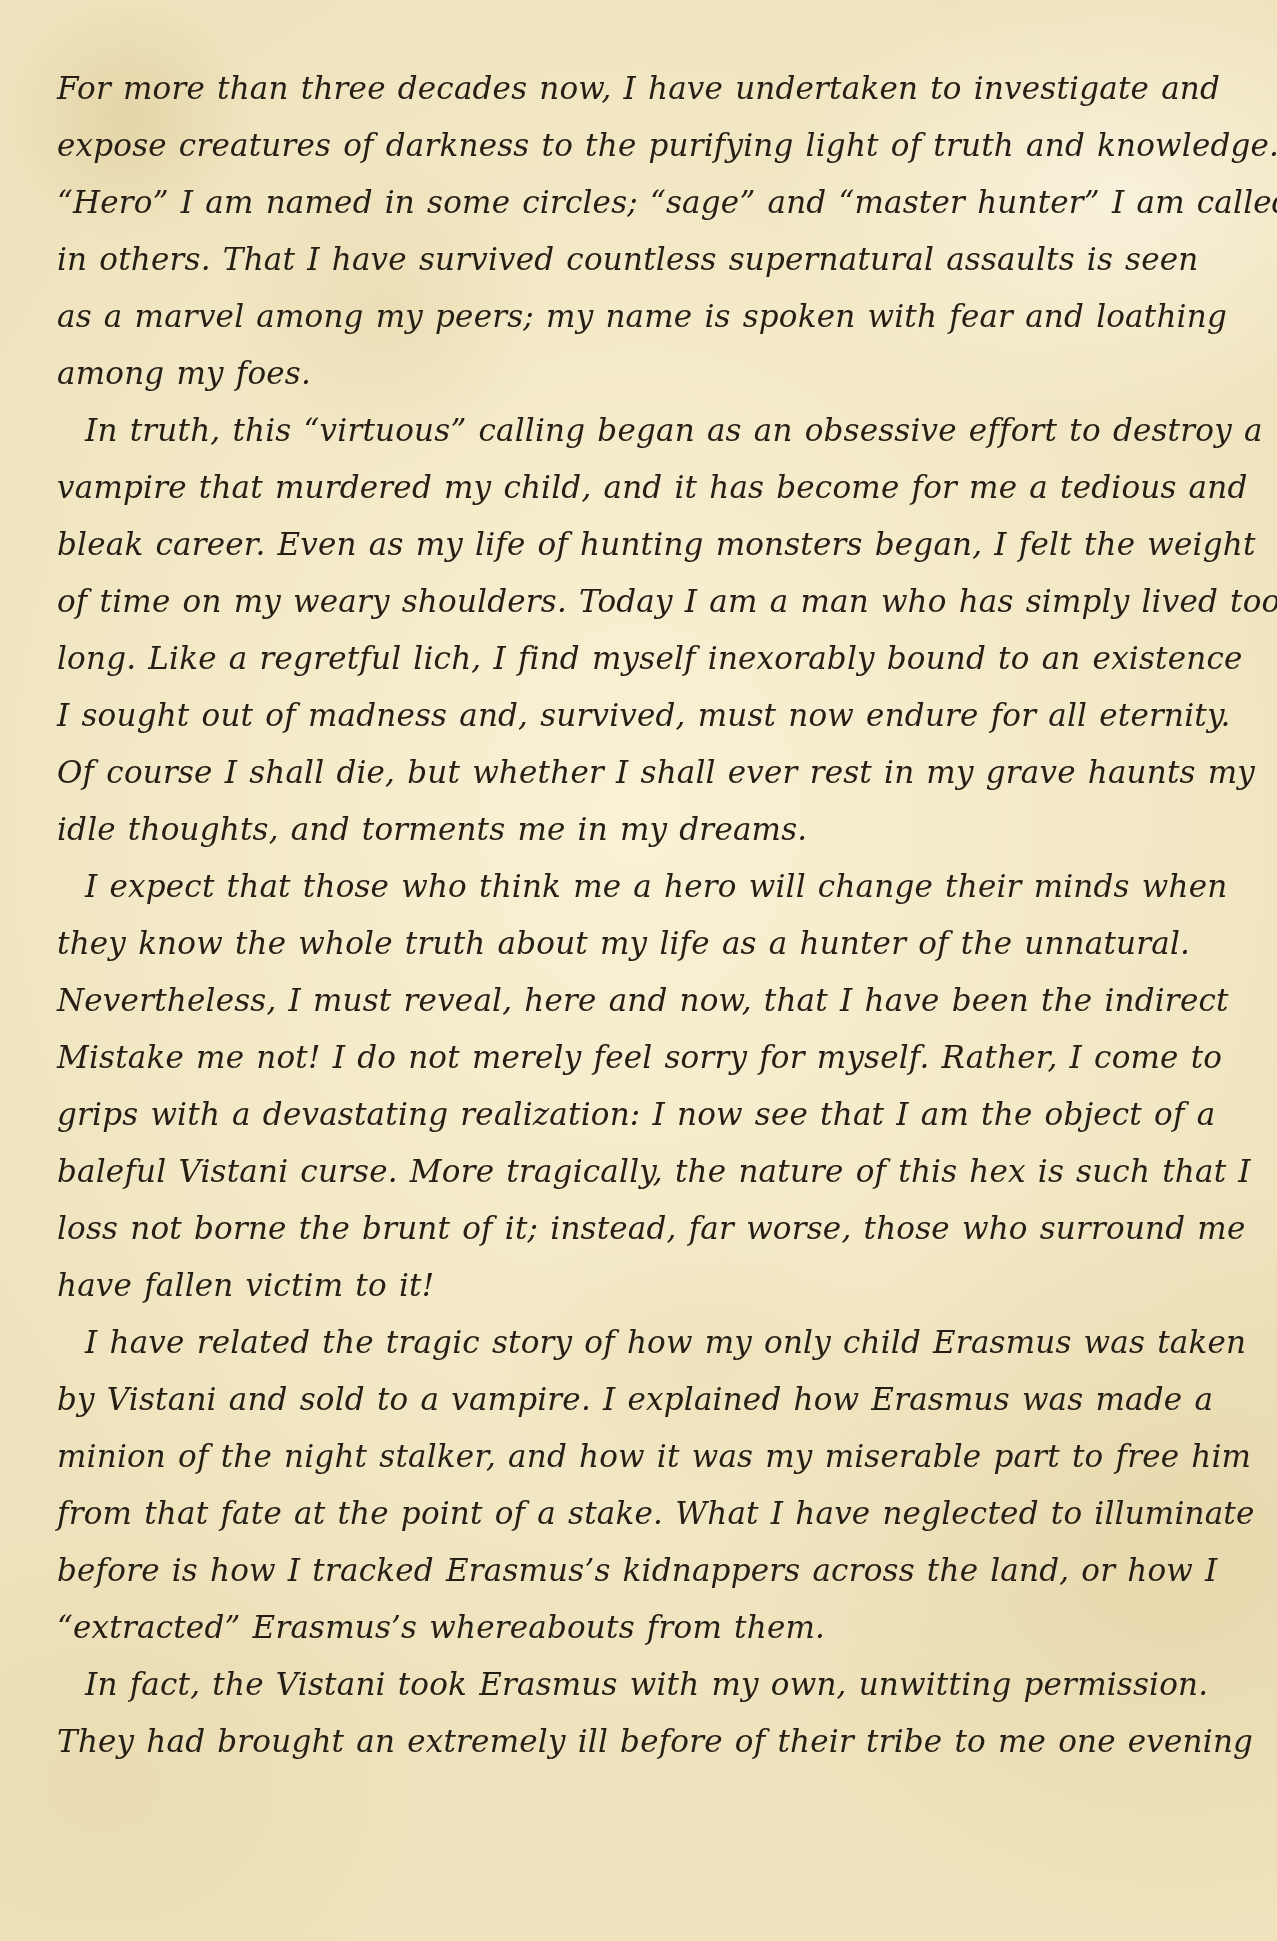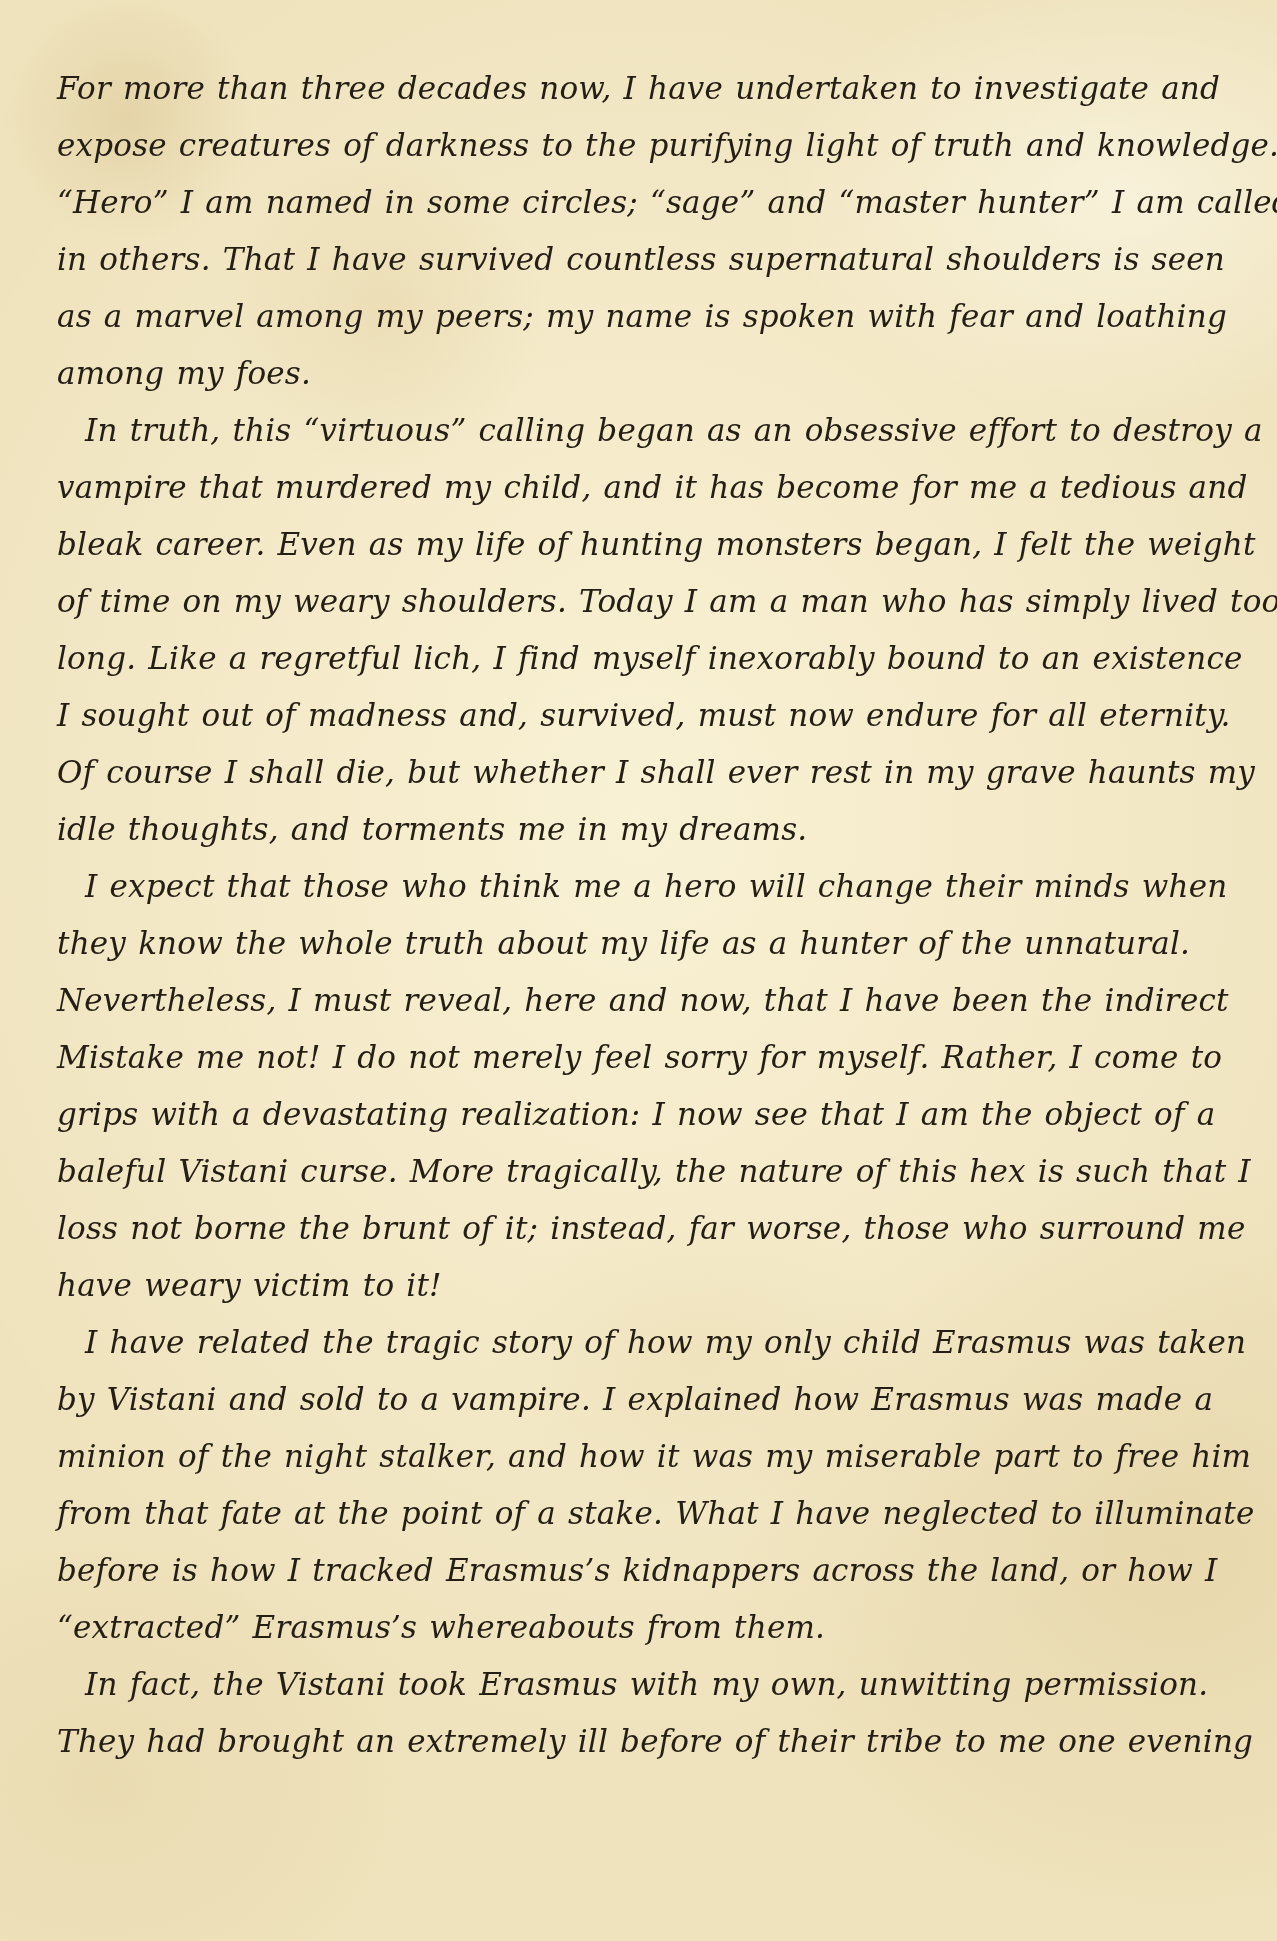--- a/index.html
+++ b/index.html
@@ -48,39 +48,39 @@
   }
 </style>
 </head>
 <body>
 
 <div class="page">
   <div class="text-block" id="text-block">
       <div class="line">For more than three decades now, I have undertaken to investigate and</div>
       <div class="line">expose creatures of darkness to the purifying light of truth and knowledge.</div>
       <div class="line">“Hero” I am named in some circles; “sage” and “master hunter” I am called</div>
-      <div class="line">in others. That I have survived countless supernatural shoulders is seen</div>
+      <div class="line">in others. That I have survived countless supernatural assaults is seen</div>
       <div class="line">as a marvel among my peers; my name is spoken with fear and loathing</div>
       <div class="line">among my foes.</div>
       <div class="line indent">In truth, this “virtuous” calling began as an obsessive effort to destroy a</div>
       <div class="line">vampire that murdered my child, and it has become for me a tedious and</div>
       <div class="line">bleak career. Even as my life of hunting monsters began, I felt the weight</div>
       <div class="line">of time on my weary shoulders. Today I am a man who has simply lived too</div>
       <div class="line">long. Like a regretful lich, I find myself inexorably bound to an existence</div>
       <div class="line">I sought out of madness and, survived, must now endure for all eternity.</div>
       <div class="line">Of course I shall die, but whether I shall ever rest in my grave haunts my</div>
       <div class="line">idle thoughts, and torments me in my dreams.</div>
       <div class="line indent">I expect that those who think me a hero will change their minds when</div>
       <div class="line">they know the whole truth about my life as a hunter of the unnatural.</div>
       <div class="line">Nevertheless, I must reveal, here and now, that I have been the indirect</div>
       <div class="line">Mistake me not! I do not merely feel sorry for myself. Rather, I come to</div>
       <div class="line">grips with a devastating realization: I now see that I am the object of a</div>
       <div class="line">baleful Vistani curse. More tragically, the nature of this hex is such that I</div>
       <div class="line">loss not borne the brunt of it; instead, far worse, those who surround me</div>
-      <div class="line">have weary victim to it!</div>
+      <div class="line">have fallen victim to it!</div>
       <div class="line indent">I have related the tragic story of how my only child Erasmus was taken</div>
       <div class="line">by Vistani and sold to a vampire. I explained how Erasmus was made a</div>
       <div class="line">minion of the night stalker, and how it was my miserable part to free him</div>
       <div class="line">from that fate at the point of a stake. What I have neglected to illuminate</div>
       <div class="line">before is how I tracked Erasmus’s kidnappers across the land, or how I</div>
       <div class="line">“extracted” Erasmus’s whereabouts from them.</div>
       <div class="line indent">In fact, the Vistani took Erasmus with my own, unwitting permission.</div>
       <div class="line">They had brought an extremely ill before of their tribe to me one evening</div>
     </div>
 </div>

